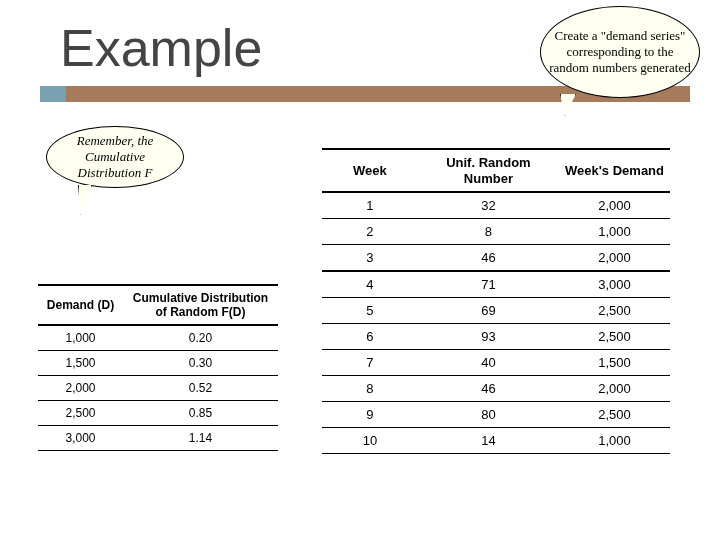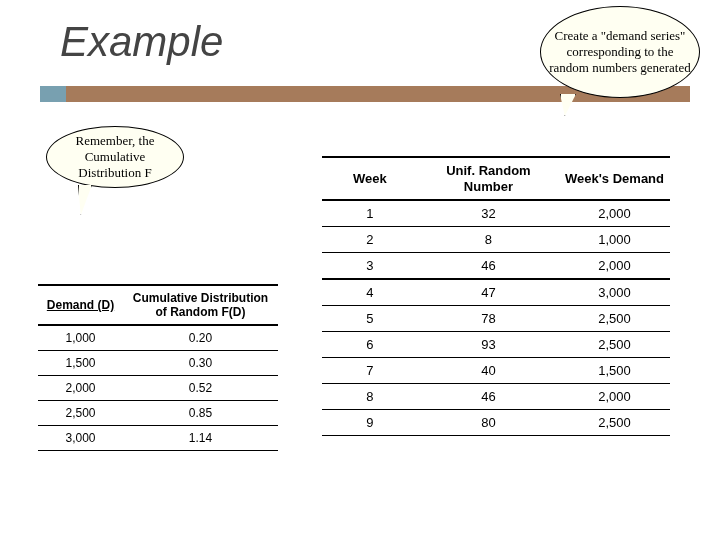--- a/index.html
+++ b/index.html
@@ -9,24 +9,23 @@
     height: 540px;
     background: #fff;
     font-family: "Trebuchet MS", "Segoe UI", sans-serif;
     position: relative;
     overflow: hidden;
   }
   .title {
     position: absolute;
     left: 60px;
     top: 18px;
-    font-size: 42px;
+    font-size: 52px;
     color: #444;
     font-family: "Gill Sans", "Trebuchet MS", sans-serif;
-    font-style: italic;
   }
   .title-accent-bar {
     position: absolute;
     left: 40px;
     top: 86px;
     width: 650px;
     height: 16px;
     background: #a67b5b;
   }
   .title-accent-tab {
@@ -56,20 +55,21 @@
     left: 540px;
     top: 6px;
     width: 160px;
     height: 92px;
   }
   .callout-left {
     left: 46px;
     top: 126px;
     width: 138px;
     height: 62px;
+    font-style: italic;
   }
   .callout-tail {
     position: absolute;
     border: 1px solid #000;
     background: #fffff2;
   }
   .tail-top {
     left: 560px;
     top: 94px;
     width: 16px;
@@ -99,26 +99,26 @@
   .left-table th, .left-table td {
     border-bottom: 1px solid #000;
     padding: 5px 4px;
   }
   .left-table th {
     border-top: 2px solid #000;
     border-bottom: 2px solid #000;
     font-weight: bold;
     vertical-align: middle;
   }
-  .left-table th:first-child { width: 85px; text-decoration: underline; }
+  .left-table th:first-child { width: 85px; }
   
   .right-table {
     position: absolute;
     left: 322px;
-    top: 156px;
+    top: 148px;
     width: 348px;
     font-size: 13px;
     text-align: center;
     font-family: Arial, sans-serif;
   }
   .right-table th, .right-table td {
     padding: 5px 6px;
   }
   .right-table thead th {
     border-top: 2px solid #000;
@@ -204,26 +204,26 @@
         <td>8</td>
         <td>1,000</td>
       </tr>
     <tr>
         <td>3</td>
         <td>46</td>
         <td>2,000</td>
       </tr>
     <tr>
         <td>4</td>
-        <td>47</td>
+        <td>71</td>
         <td>3,000</td>
       </tr>
     <tr>
         <td>5</td>
-        <td>78</td>
+        <td>69</td>
         <td>2,500</td>
       </tr>
     <tr>
         <td>6</td>
         <td>93</td>
         <td>2,500</td>
       </tr>
     <tr>
         <td>7</td>
         <td>40</td>
@@ -232,14 +232,19 @@
     <tr>
         <td>8</td>
         <td>46</td>
         <td>2,000</td>
       </tr>
     <tr>
         <td>9</td>
         <td>80</td>
         <td>2,500</td>
       </tr>
+    <tr>
+        <td>10</td>
+        <td>14</td>
+        <td>1,000</td>
+      </tr>
   </tbody>
 </table>
 
 </body></html>

